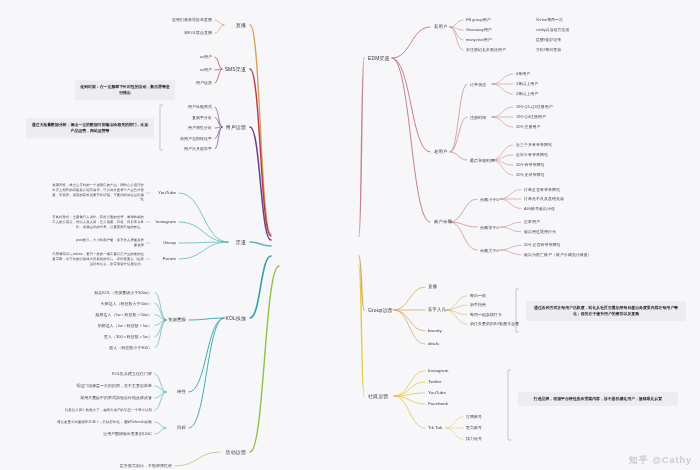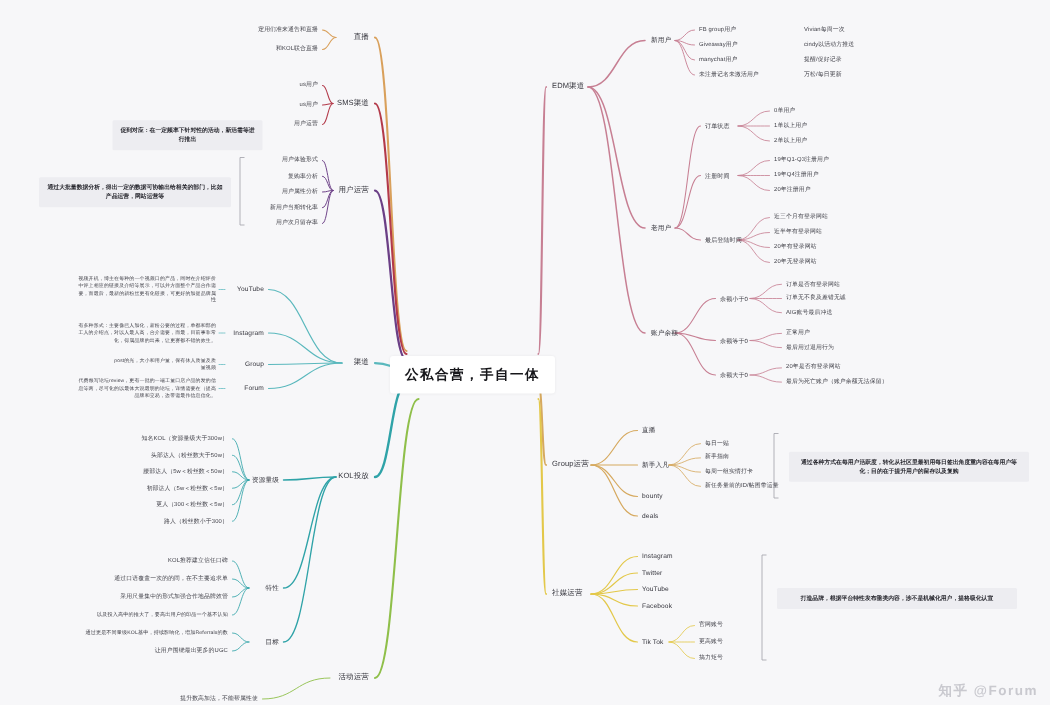--- a/index.html
+++ b/index.html
@@ -144,21 +144,20 @@
       <path d="M 166 392 C 160.5 392, 160.5 374, 155 374" fill="none" stroke="#2fa3a8" stroke-width="0.55" stroke-linecap="round"></path>
       <path d="M 166 392 C 160.5 392, 160.5 386, 155 386" fill="none" stroke="#2fa3a8" stroke-width="0.55" stroke-linecap="round"></path>
       <path d="M 166 392 C 160.5 392, 160.5 398, 155 398" fill="none" stroke="#2fa3a8" stroke-width="0.55" stroke-linecap="round"></path>
       <path d="M 166 392 C 160.5 392, 160.5 410, 155 410" fill="none" stroke="#2fa3a8" stroke-width="0.55" stroke-linecap="round"></path>
       <path d="M 224 318 C 206.5 318, 206.5 428, 189 428" fill="none" stroke="#2fa3a8" stroke-width="0.9" stroke-linecap="round"></path>
       <path d="M 166 428 C 160.5 428, 160.5 422, 155 422" fill="none" stroke="#2fa3a8" stroke-width="0.55" stroke-linecap="round"></path>
       <path d="M 166 428 C 160.5 428, 160.5 434, 155 434" fill="none" stroke="#2fa3a8" stroke-width="0.55" stroke-linecap="round"></path>
       <path d="M 279 266 C 264.5 266, 264.5 452, 250 452" fill="none" stroke="#8fbf4a" stroke-width="1.4" stroke-linecap="round"></path>
       <path d="M 220 452 C 197.5 452, 197.5 466, 175 466" fill="none" stroke="#8fbf4a" stroke-width="0.6" stroke-linecap="round"></path>
     </svg>
-<div class="node center" style="left: 315px; top: 250px;">公私合营，手自一体</div>
     <div class="node lvl1" style="left: 368px; top: 58px;">EDM渠道</div>
     <div class="node lvl2" style="left: 434px; top: 27px;">新用户</div>
     <div class="node leaf" style="left: 466px; top: 20px;">FB group用户</div>
     <div class="node leaf" style="left: 536px; top: 20px;">Vivian每周一次</div>
     <div class="node leaf" style="left: 466px; top: 30px;">Giveaway用户</div>
     <div class="node leaf" style="left: 536px; top: 30px;">cindy以活动方推送</div>
     <div class="node leaf" style="left: 466px; top: 40px;">manychat用户</div>
     <div class="node leaf" style="left: 536px; top: 40px;">提醒/促好记录</div>
     <div class="node leaf" style="left: 466px; top: 50px;">未注册记名未激活用户</div>
     <div class="node leaf" style="left: 536px; top: 50px;">万松/每日更新</div>
@@ -244,13 +243,13 @@
     <div class="node leaf" style="right: 548px; top: 386px; text-align: right;">通过口语覆盖一次的的同，在不主要追求单</div>
     <div class="node leaf" style="right: 548px; top: 398px; text-align: right;">采用尺量集中的形式加强合作地品牌效管</div>
     <div class="node leaf" style="right: 548px; top: 410px; text-align: right; white-space: normal; width: 98px; font-size: 3.4px;">以及投入高中的推大了，要高出用户的印品一个基不认知</div>
     <div class="node lvl2" style="text-align: right; right: 514px; top: 428px;">目标</div>
     <div class="node leaf" style="right: 548px; top: 422px; text-align: right; white-space: normal; width: 98px; font-size: 3.4px;">通过更是不同量级KOL基中，持续影响化，增加Referrals的数</div>
     <div class="node leaf" style="right: 548px; top: 434px; text-align: right;">让用户围绕最出更多的UGC</div>
     <div class="node lvl1" style="text-align: right; right: 454px; top: 452px;">活动运营</div>
     <div class="node leaf" style="text-align: right; right: 528px; top: 466px;">提升数高加法，不能帮属性使</div>
   </div>
 
-<div class="watermark">知乎 @Forum</div>
+<div class="watermark">知乎 @Cathy</div>
 
 </body></html>

